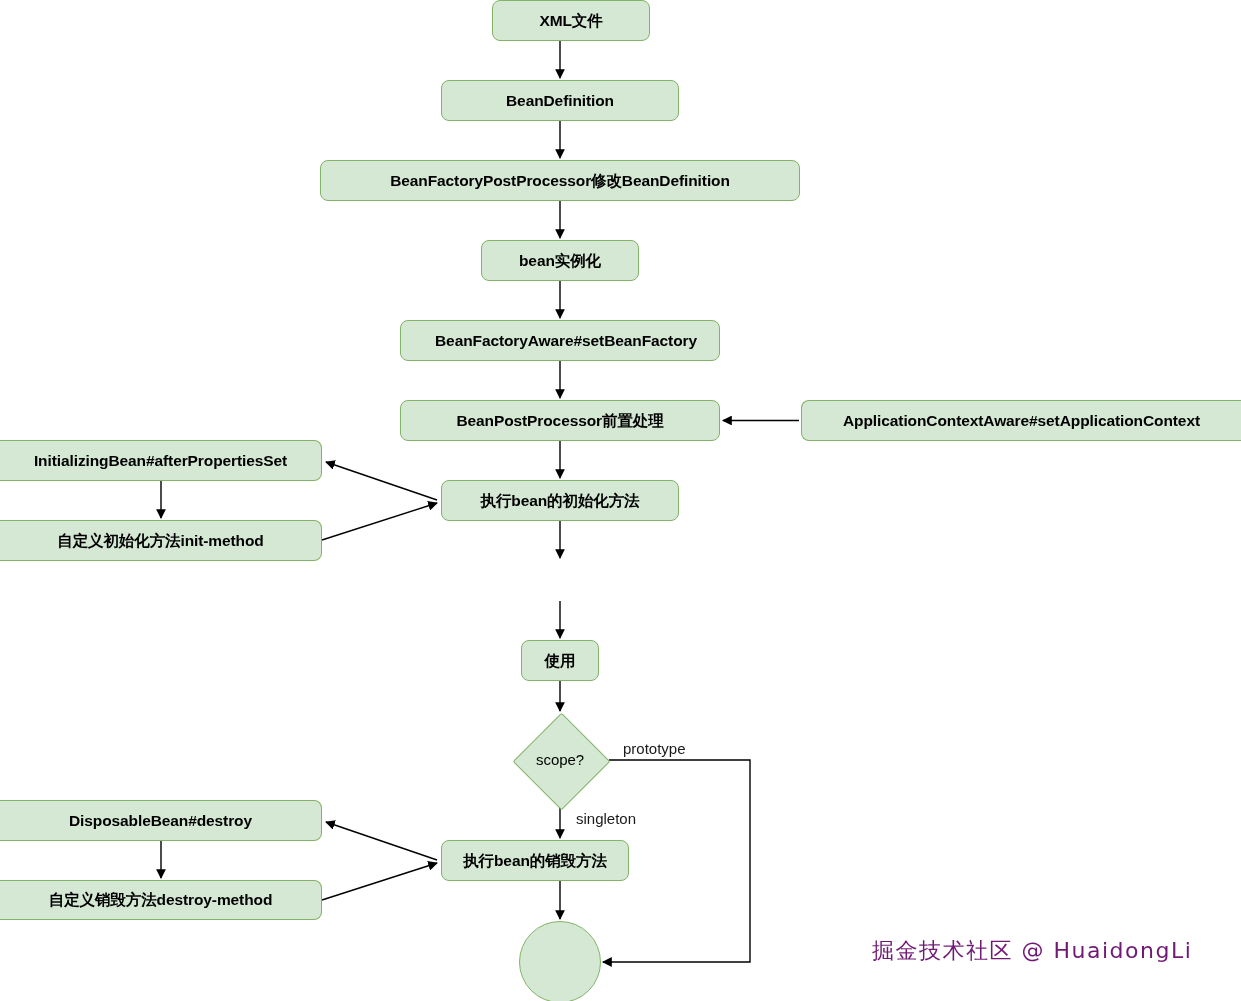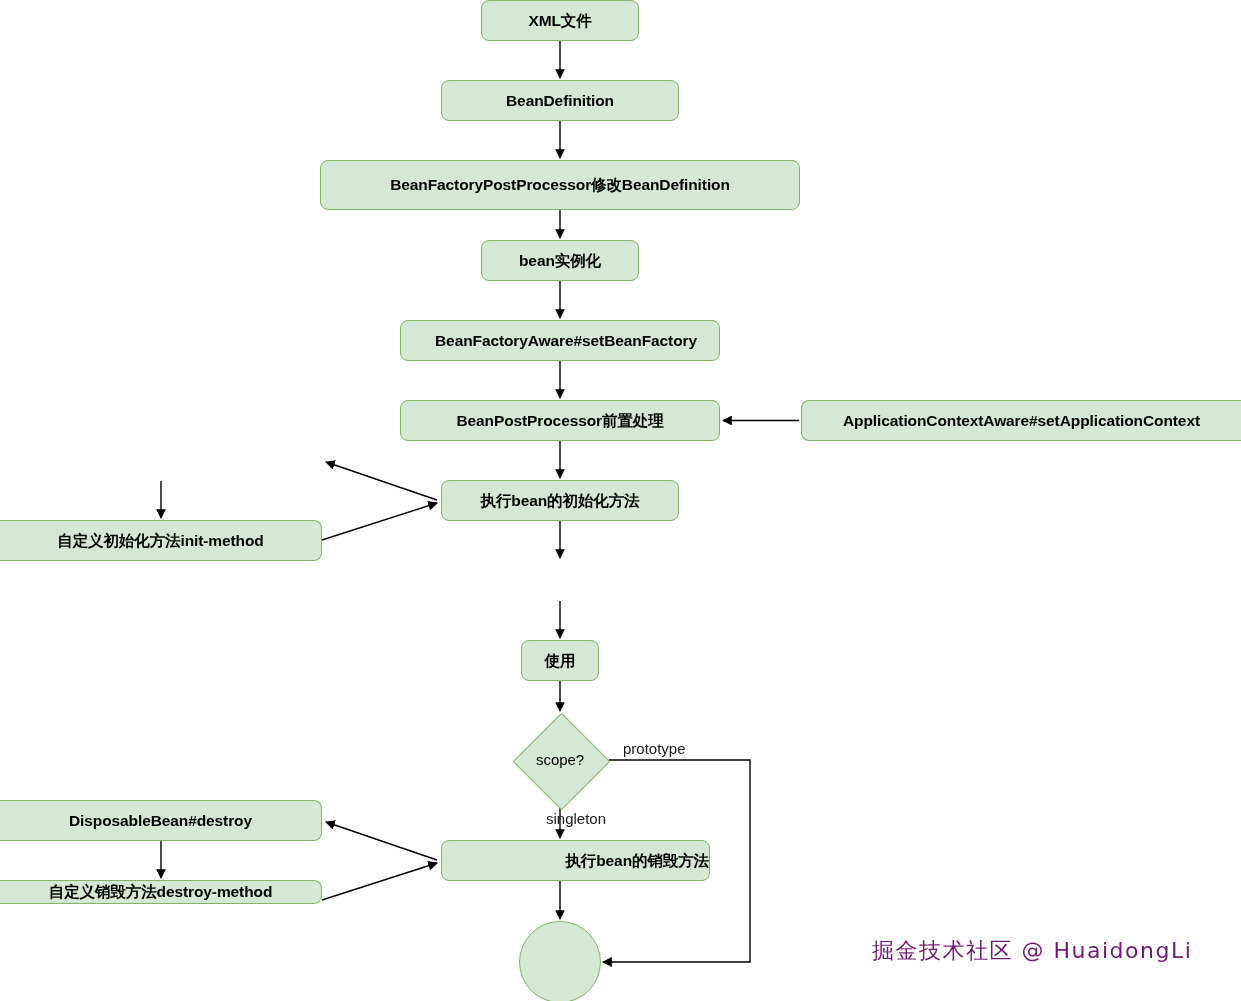--- a/index.html
+++ b/index.html
@@ -133,48 +133,51 @@
       <line x1="161" y1="841" x2="161" y2="878"></line>
 
       <line x1="322" y1="900" x2="437" y2="863"></line>
 
       <line x1="560" y1="881" x2="560" y2="919"></line>
 
       <path d="M 609 760 L 750 760 L 750 962 L 603 962"></path>
     </g>
   </svg>
 
-  <div class="node" style="left:481px;top:0px;width:158px;height:41px;">
+  <div class="node" style="left:492px;top:0px;width:158px;height:41px;">
     <span>XML文件</span>
   </div>
 
   <div class="node" style="left:441px;top:80px;width:238px;height:41px;">
     <span>BeanDefinition</span>
   </div>
 
-  <div class="node" style="left:320px;top:160px;width:480px;height:50px;">
+  <div class="node" style="left:320px;top:160px;width:480px;height:41px;">
     <span>BeanFactoryPostProcessor修改BeanDefinition</span>
   </div>
 
   <div class="node" style="left:481px;top:240px;width:158px;height:41px;">
     <span>bean实例化</span>
   </div>
 
   <div class="node" style="left:400px;top:320px;width:320px;height:41px;padding-left:12px;">
     <span>BeanFactoryAware#setBeanFactory</span>
   </div>
 
   <div class="node" style="left:400px;top:400px;width:320px;height:41px;">
     <span>BeanPostProcessor前置处理</span>
   </div>
 
   <div class="node" style="left:801px;top:400px;width:440px;height:41px;border-right:none;border-top-right-radius:0;border-bottom-right-radius:0;">
     <span>ApplicationContextAware#setApplicationContext</span>
   </div>
 
+  <div class="node" style="left:0px;top:440px;width:322px;height:41px;border-left:none;border-top-left-radius:0;border-bottom-left-radius:0;">
+    <span>InitializingBean#afterPropertiesSet</span>
+  </div>
 
   <div class="node" style="left:0px;top:520px;width:322px;height:41px;border-left:none;border-top-left-radius:0;border-bottom-left-radius:0;align-items:center;">
     <span>自定义初始化方法init-method</span>
   </div>
 
   <div class="node" style="left:441px;top:480px;width:238px;height:41px;justify-content:center;">
     <span>执行bean的初始化方法</span>
   </div>
 
 
@@ -184,30 +187,30 @@
 
   <div class="node diamond" style="left:511px;top:713px;width:98px;height:94px;">
     <span class="dshape"></span>
     <span>scope?</span>
   </div>
 
   <div class="node" style="left:0px;top:800px;width:322px;height:41px;border-left:none;border-top-left-radius:0;border-bottom-left-radius:0;">
     <span>DisposableBean#destroy</span>
   </div>
 
-  <div class="node" style="left:0px;top:880px;width:322px;height:24px;border-left:none;border-top-left-radius:0;border-bottom-left-radius:0;">
+  <div class="node" style="left:0px;top:880px;width:322px;height:40px;border-left:none;border-top-left-radius:0;border-bottom-left-radius:0;">
     <span>自定义销毁方法destroy-method</span>
   </div>
 
-  <div class="node" style="left:441px;top:840px;width:269px;height:41px;justify-content:flex-end;">
+  <div class="node" style="left:441px;top:840px;width:188px;height:41px;">
     <span>执行bean的销毁方法</span>
   </div>
 
   <div class="node circle" style="left:519px;top:921px;width:82px;height:82px;">
     <span></span>
   </div>
 
   <div class="edge-label" style="left:623px;top:740px;">prototype</div>
-  <div class="edge-label" style="left:546px;top:810px;text-align:center;">singleton</div>
+  <div class="edge-label" style="left:576px;top:810px;text-align:center;">singleton</div>
 
   <div class="watermark" style="left:872px;top:936px;">掘金技术社区 @ HuaidongLi</div>
 
 </div>
 
 </body></html>

